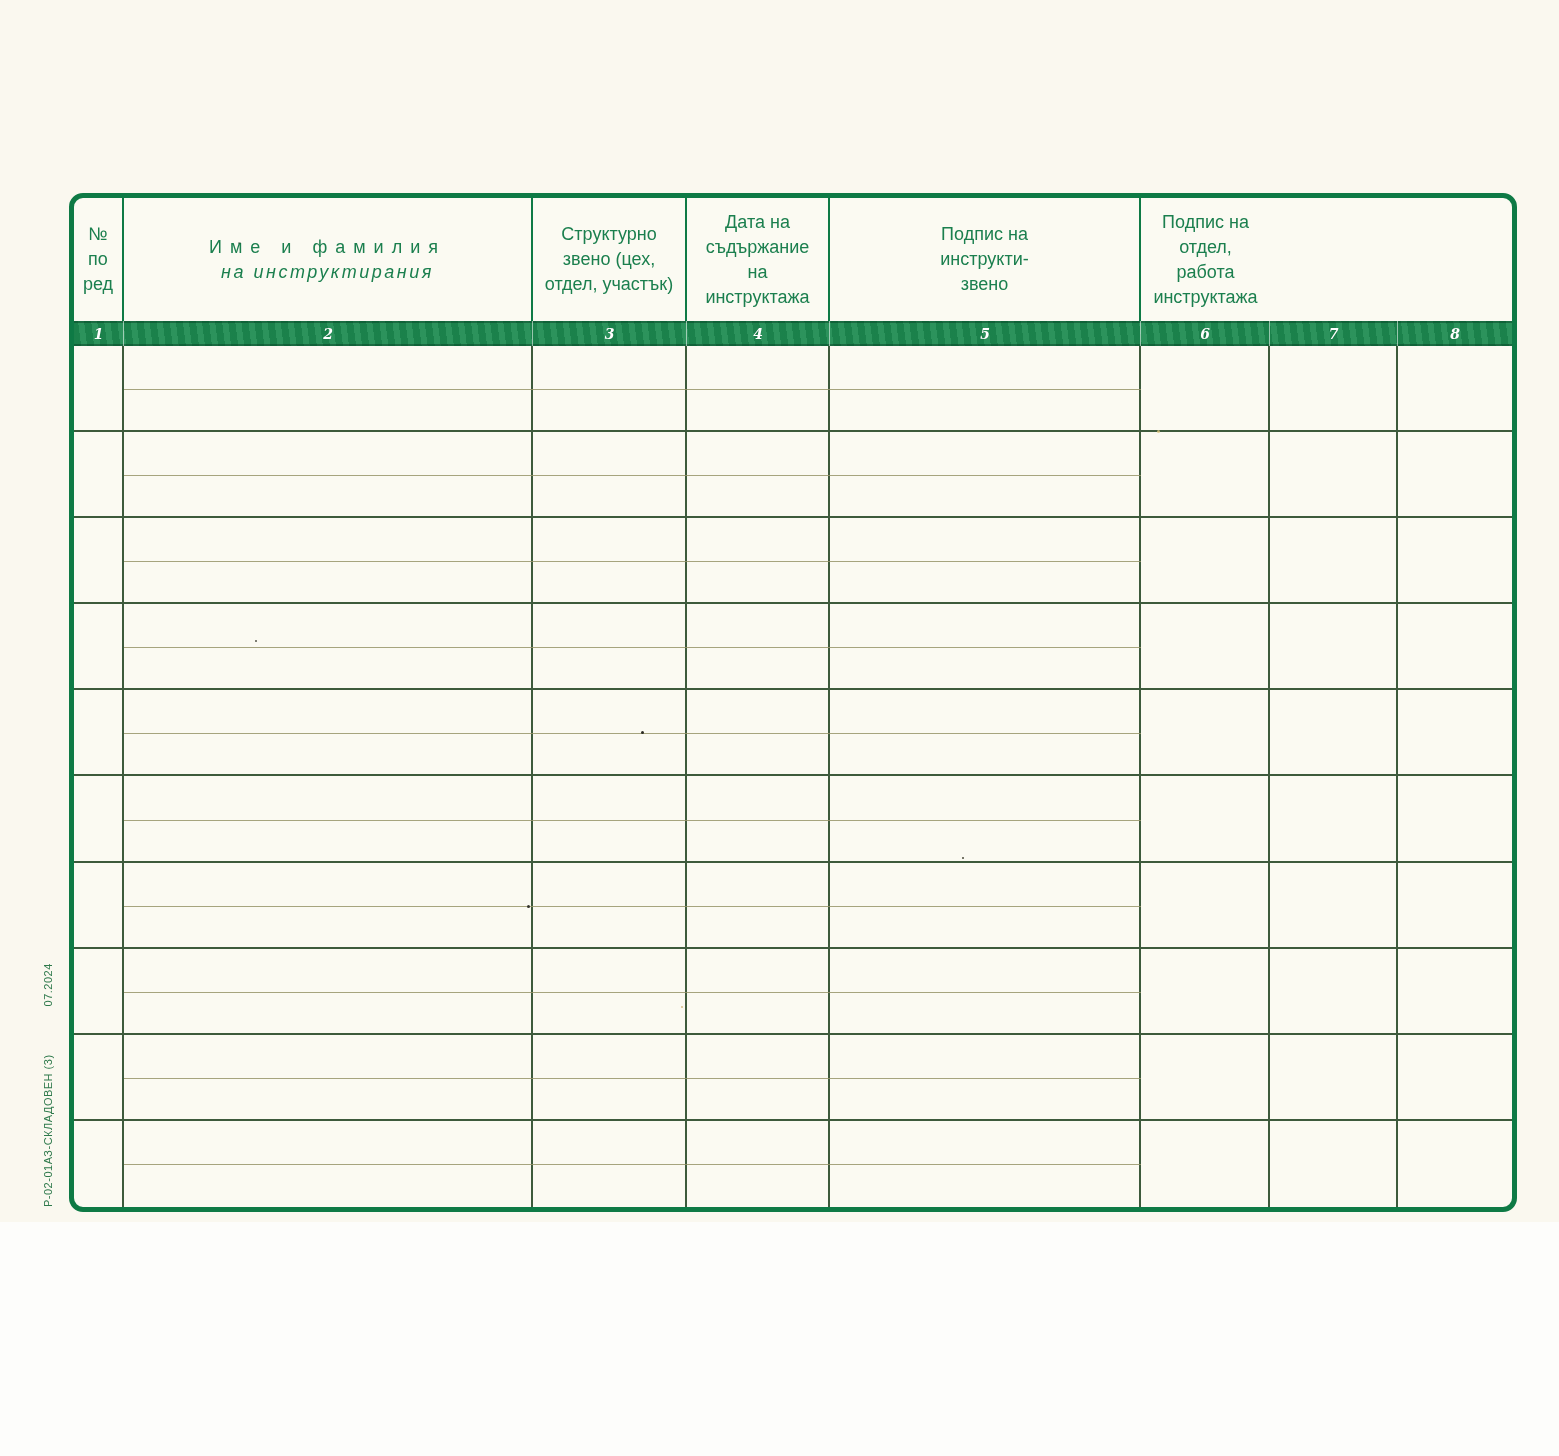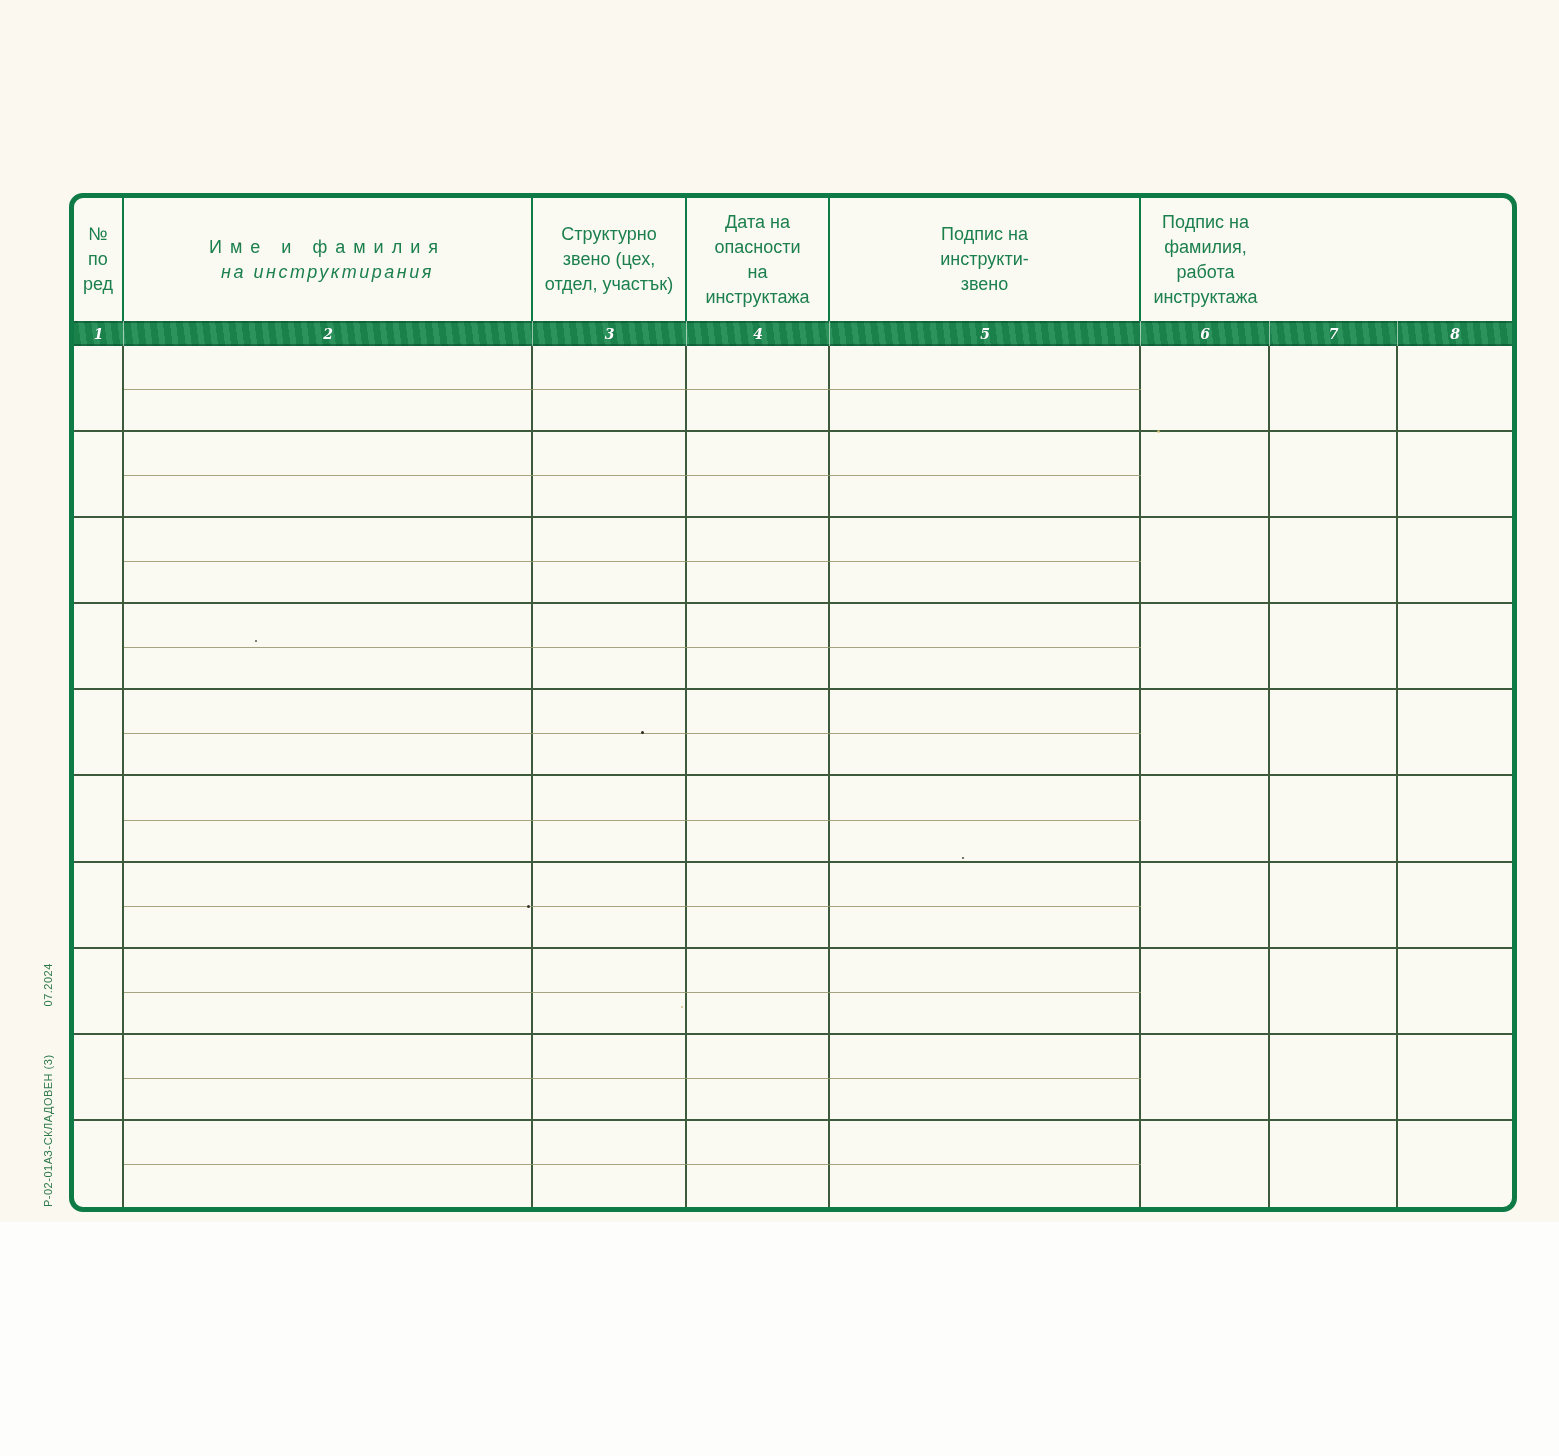--- a/index.html
+++ b/index.html
@@ -104,32 +104,32 @@
       <span class="sp-wide">Име и фамилия</span>
       <span class="sp-med">на инструктирания</span>
     </div>
     <div class="hcell">
       <span>Структурно</span>
       <span>звено (цех,</span>
       <span>отдел, участък)</span>
     </div>
     <div class="hcell">
       <span>Дата на</span>
-      <span>опасности</span>
+      <span>съдържание</span>
       <span>на</span>
       <span>инструктажа</span>
     </div>
     <div class="hcell">
       <span>Подпис на</span>
       <span>инструкти-</span>
       <span>звено</span>
     </div>
     <div class="hcell">
       <span>Подпис на</span>
-      <span>фамилия,</span>
+      <span>отдел,</span>
       <span>работа</span>
       <span>инструктажа</span>
     </div>
   </div>
 
   <div class="band">
     <div class="bcell">1</div>
     <div class="bcell">2</div>
     <div class="bcell">3</div>
     <div class="bcell">4</div>

